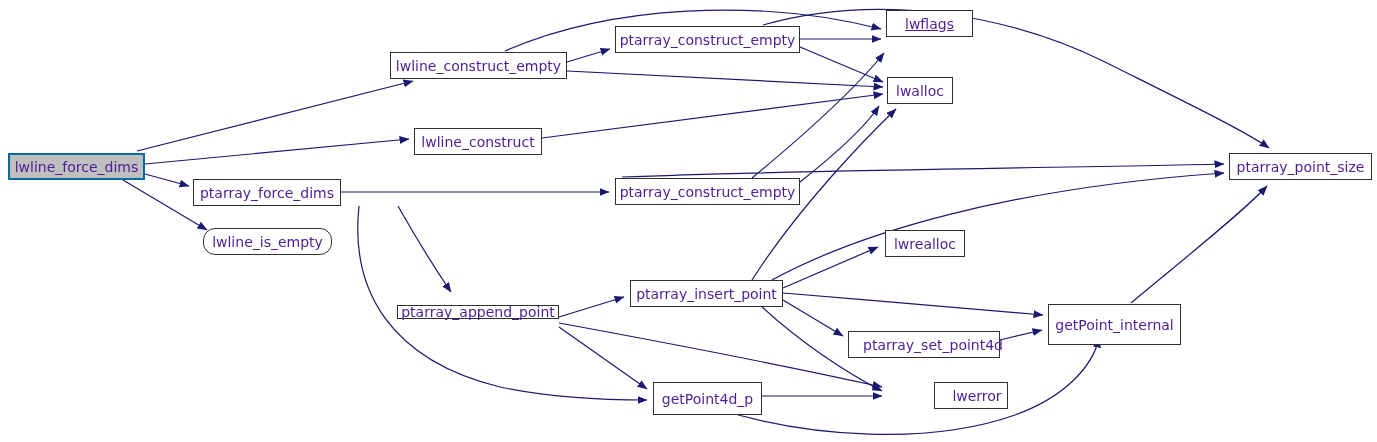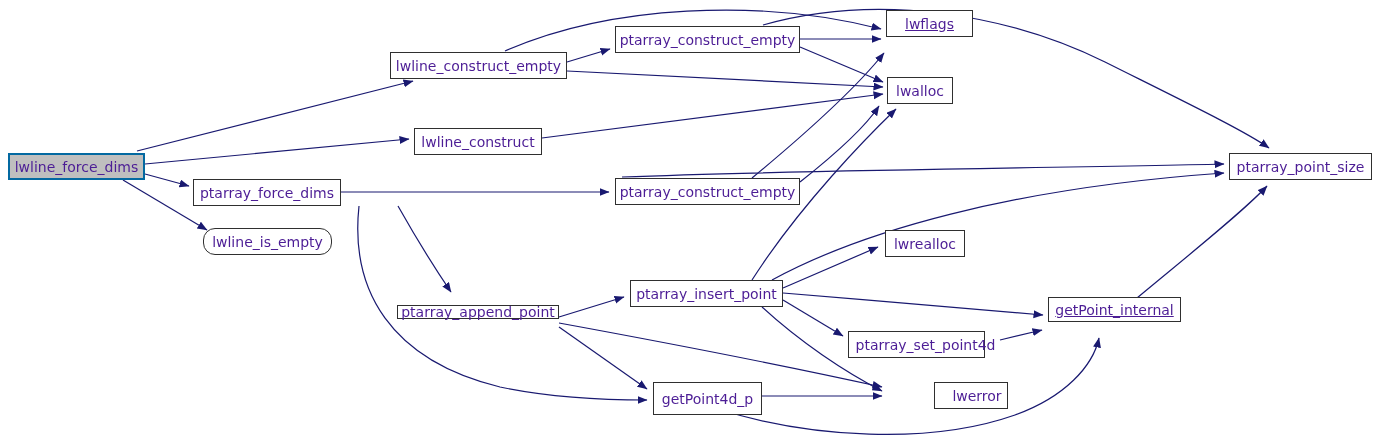--- a/index.html
+++ b/index.html
@@ -84,24 +84,24 @@
       </div>
       <div class="node" style="left: 885px; top: 230px; width: 80px; height: 27px;">
         <span>lwrealloc</span>
       </div>
       <div class="node" style="left: 630px; top: 280px; width: 153px; height: 27px;">
         <span>ptarray_insert_point</span>
       </div>
       <div class="node" style="left: 397px; top: 305px; width: 162px; height: 14px;">
         <span>ptarray_append_point</span>
       </div>
-      <div class="node" style="left: 848px; top: 331px; width: 137px; height: 27px; padding-left: 18px;">
+      <div class="node" style="left: 848px; top: 331px; width: 152px; height: 27px; padding-left: 18px;">
         <span>ptarray_set_point4d</span>
       </div>
-      <div class="node" style="left: 1048px; top: 297px; width: 133px; height: 25px; text-decoration: underline;">
+      <div class="node" style="left: 1048px; top: 304px; width: 133px; height: 41px;">
         <span>getPoint_internal</span>
       </div>
       <div class="node" style="left: 653px; top: 382px; width: 109px; height: 33px;">
         <span>getPoint4d_p</span>
       </div>
       <div class="node" style="left: 934px; top: 382px; width: 74px; height: 27px; padding-left: 12px;">
         <span>lwerror</span>
       </div>
       <div class="node" style="left: 1229px; top: 153px; width: 143px; height: 27px;">
         <span>ptarray_point_size</span>

